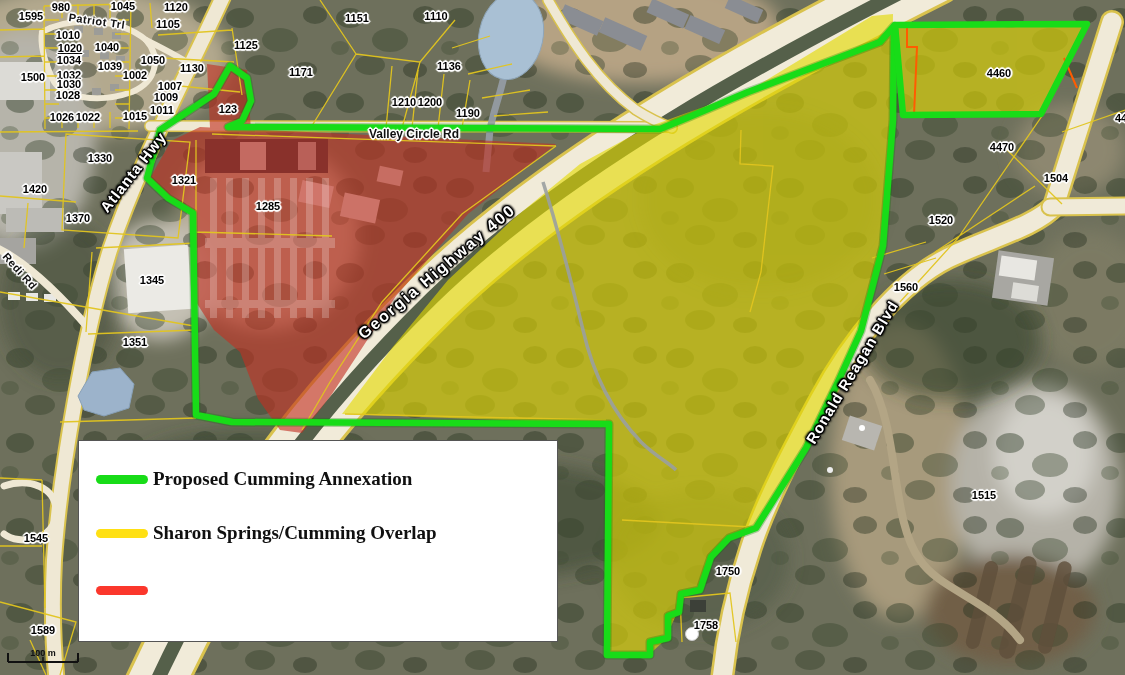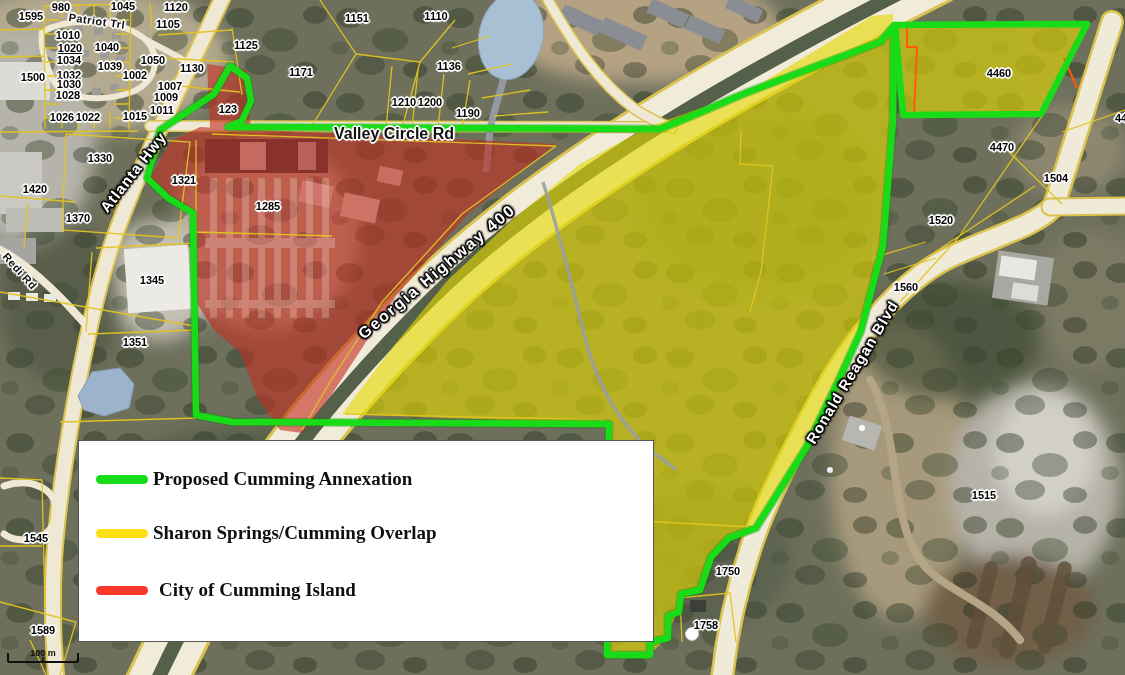--- a/index.html
+++ b/index.html
@@ -11,21 +11,21 @@
     font:bold 11px "Liberation Sans",sans-serif;color:#000;white-space:nowrap;
     text-shadow:-1px -1px 0 #fff,1px -1px 0 #fff,-1px 1px 0 #fff,1px 1px 0 #fff,
       0 -2px 1px #fff,0 2px 1px #fff,-2px 0 1px #fff,2px 0 1px #fff;}
   .rlabel{position:absolute;white-space:nowrap;font-weight:bold;}
   .rlabel.light{color:#fff;
     text-shadow:-1px -1px 0 #000,1px -1px 0 #000,-1px 1px 0 #000,1px 1px 0 #000,
       0 -2px 2px #000,0 2px 2px #000,-2px 0 2px #000,2px 0 2px #000;}
   .rlabel.dark{color:#111;
     text-shadow:-1px -1px 0 #fff,1px -1px 0 #fff,-1px 1px 0 #fff,1px 1px 0 #fff,
       0 -2px 1px #fff,0 2px 1px #fff,-2px 0 1px #fff,2px 0 1px #fff;}
-  .legend{position:absolute;left:78px;top:440px;width:576px;height:202px;
+  .legend{position:absolute;left:78px;top:440px;width:480px;height:202px;
     background:#fff;border:1px solid #555;box-sizing:border-box;}
   .lg-swatch{position:absolute;left:17px;width:52px;height:9px;border-radius:5px;}
   .lg-label{position:absolute;left:74px;font:bold 19px "Liberation Serif",serif;
     color:#101010;white-space:nowrap;}
   .scalebar{position:absolute;left:4px;top:646px;width:92px;height:28px;}
   .scalebar text{font:bold 9px "Liberation Sans",sans-serif;fill:#111;}
 </style>
 </head>
 <body>
 
@@ -260,27 +260,26 @@
       <div class="plabel" style="left: 1002px; top: 147px;">4470</div>
       <div class="plabel" style="left: 1056px; top: 178px;">1504</div>
       <div class="plabel" style="left: 941px; top: 220px;">1520</div>
       <div class="plabel" style="left: 906px; top: 287px;">1560</div>
       <div class="plabel" style="left: 984px; top: 495px;">1515</div>
       <div class="plabel" style="left: 728px; top: 571px;">1750</div>
       <div class="plabel" style="left: 706px; top: 625px;">1758</div>
       <div class="rlabel light" style="left: 133px; top: 172px; font-size: 15px; letter-spacing: 1px; transform: translate(-50%, -50%) rotate(-52deg);">Atlanta Hwy</div>
       <div class="rlabel light" style="left: 437px; top: 272px; font-size: 16px; letter-spacing: 2px; transform: translate(-50%, -50%) rotate(-40deg);">Georgia Highway 400</div>
       <div class="rlabel light" style="left: 852px; top: 372px; font-size: 15px; letter-spacing: 1px; transform: translate(-50%, -50%) rotate(-59deg);">Ronald Reagan Blvd</div>
-      <div class="rlabel dark" style="left: 394px; top: 134px; font-size: 16px; letter-spacing: 0px; transform: translate(-50%, -50%) rotate(0deg);">Valley Circle Rd</div>
+      <div class="rlabel dark" style="left: 414px; top: 134px; font-size: 12px; letter-spacing: 0px; transform: translate(-50%, -50%) rotate(0deg);">Valley Circle Rd</div>
       <div class="rlabel dark" style="left: 97px; top: 21px; font-size: 11px; letter-spacing: 0.5px; transform: translate(-50%, -50%) rotate(8deg);">Patriot Trl</div>
       <div class="rlabel dark" style="left: 20px; top: 271px; font-size: 11px; letter-spacing: 0.5px; transform: translate(-50%, -50%) rotate(48deg);">Redi Rd</div>
     </div>
 
 <div class="legend">
   <div class="lg-swatch" style="top: 34px; background: rgb(24, 220, 24);"></div>
   <div class="lg-label" style="top:27px">Proposed Cumming Annexation</div>
   <div class="lg-swatch" style="top: 88px; background: rgb(255, 224, 19);"></div>
   <div class="lg-label" style="top:81px">Sharon Springs/Cumming Overlap</div>
   <div class="lg-swatch" style="top: 145px; background: rgb(251, 55, 44);"></div>
-  <div class="lg-label" style="top:138px;left:80px">City of Cumming Island</div>
 </div>
 
 </div>
 
 </body></html>

